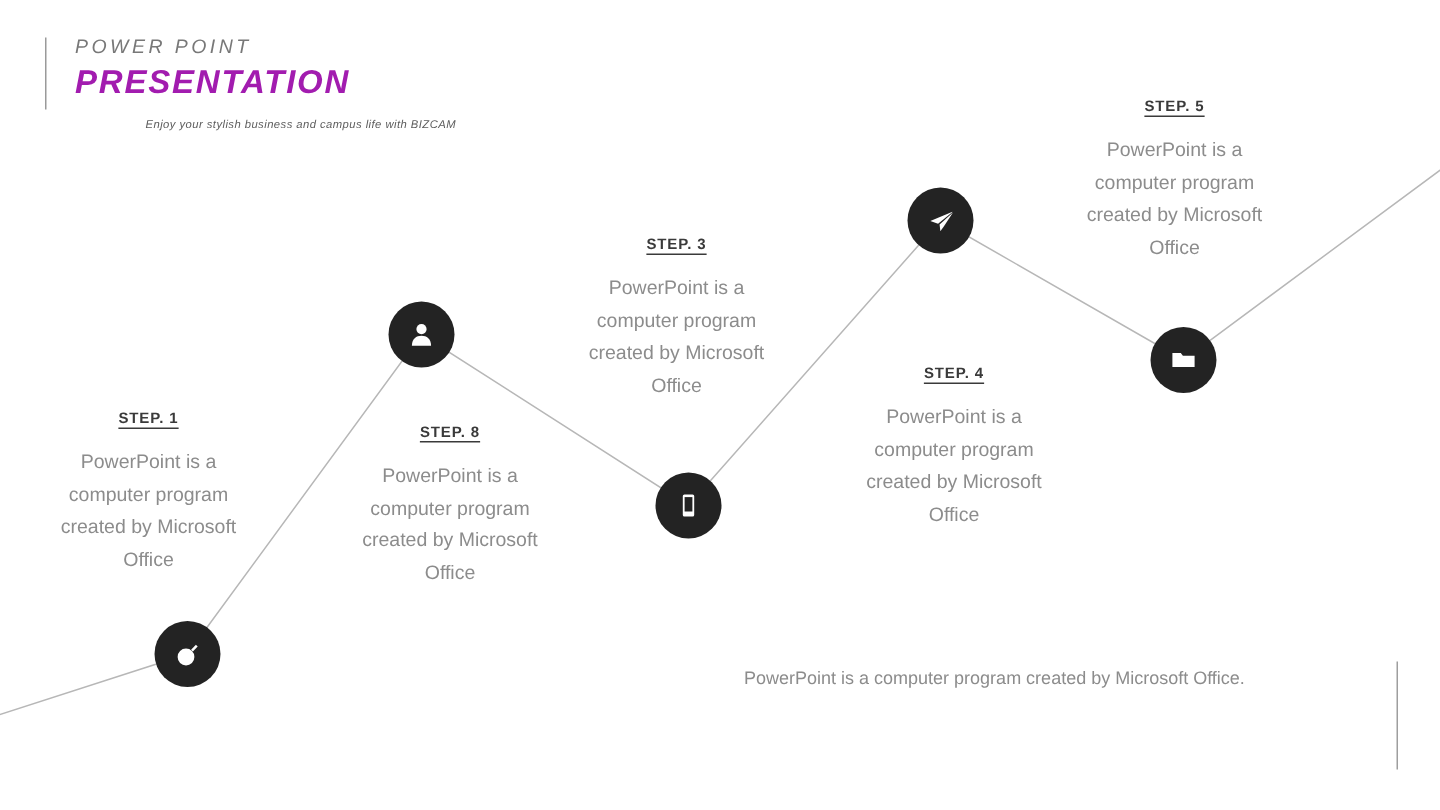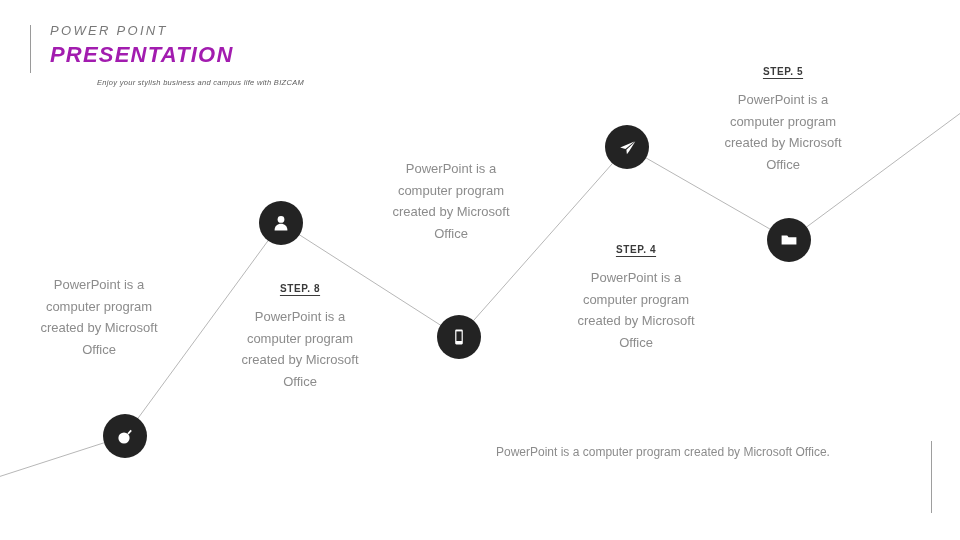--- a/index.html
+++ b/index.html
@@ -78,39 +78,41 @@
   </svg>
 
   <div class="title-block">
     <div class="title-bar"></div>
     <div class="title-kicker">POWER POINT</div>
     <div class="title-main">PRESENTATION</div>
   </div>
   <div class="title-sub">Enjoy your stylish business and campus life with BIZCAM</div>
 
   <div class="step step1">
+    <div class="step-title">STEP. 1</div>
     <div class="step-body">
       <div>PowerPoint is a</div>
       <div>computer program</div>
       <div>created by Microsoft</div>
       <div>Office</div>
     </div>
   </div>
 
   <div class="step step2">
     <div class="step-title">STEP. 8</div>
     <div class="step-body">
       <div>PowerPoint is a</div>
       <div>computer program</div>
       <div>created by Microsoft</div>
       <div>Office</div>
     </div>
   </div>
 
   <div class="step step3">
+    <div class="step-title">STEP. 3</div>
     <div class="step-body">
       <div>PowerPoint is a</div>
       <div>computer program</div>
       <div>created by Microsoft</div>
       <div>Office</div>
     </div>
   </div>
 
   <div class="step step4">
     <div class="step-title">STEP. 4</div>

